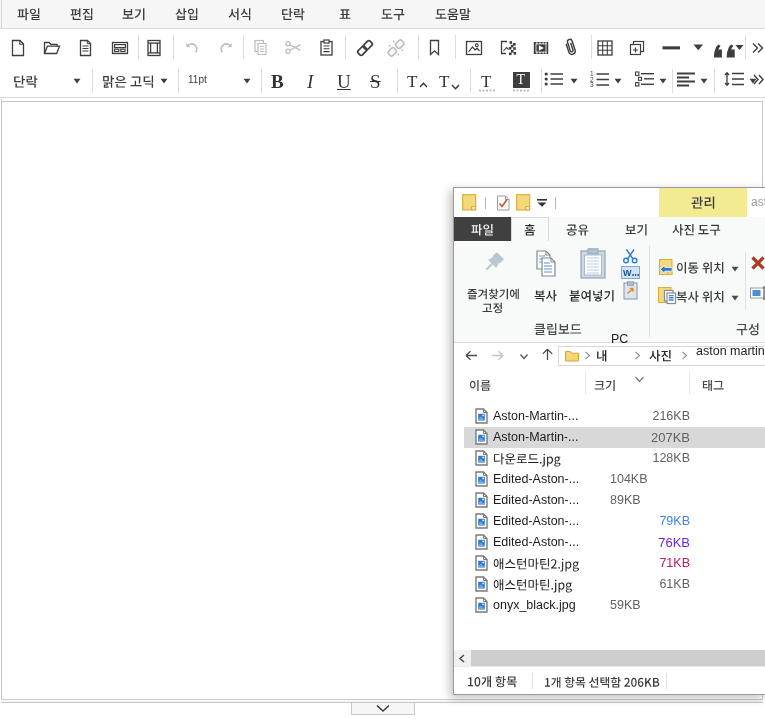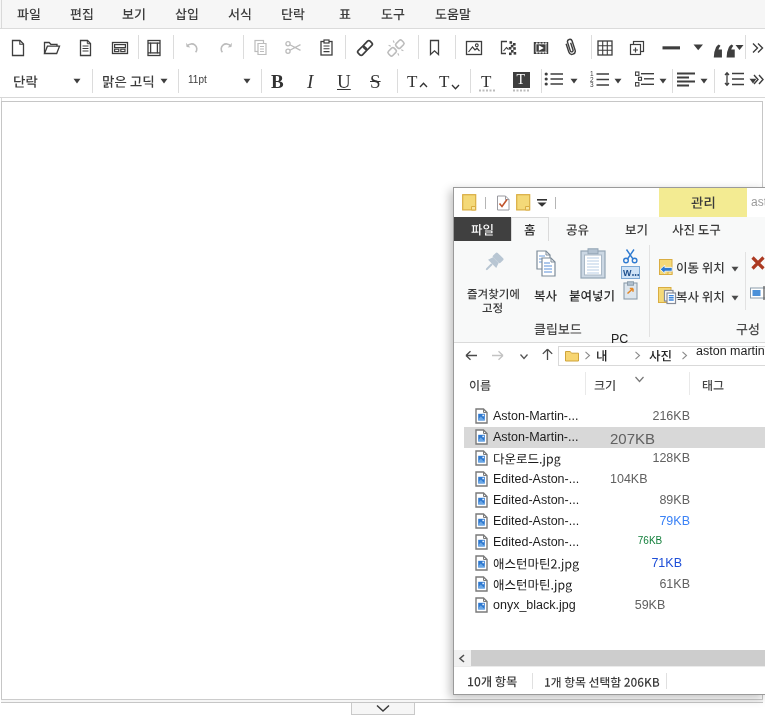--- a/index.html
+++ b/index.html
@@ -489,21 +489,21 @@
 <div class="abs" style="left:156px;top:221px;width:80px;text-align:right;font-size:12.5px;color:#616161">216KB</div>
 <div class="rowsel" style="top:239px"></div>
 <svg class="abs" style="left:21px;top:241px" width="13" height="16" viewBox="0 0 13 16">
         <path d="M1 1 H8.5 L12 4.5 V15 H1 Z" fill="#fff" stroke="#7a7a7a" stroke-width="1.4"></path>
         <path d="M8.5 1 V4.5 H12" fill="none" stroke="#7a7a7a" stroke-width="1"></path>
         <rect x="3.2" y="5.8" width="6.6" height="6.6" fill="#2e78cf"></rect>
         <circle cx="8.2" cy="7.4" r="0.9" fill="#eaf2fb"></circle>
         <path d="M3.2 11 L5.8 8.4 L8.6 11.2 L9.8 10.2 V12.4 H3.2 Z" fill="#6aa6e4"></path>
       </svg>
 <div class="abs" style="left:39px;top:242px;font-size:12.5px;color:#1c1c1c">Aston-Martin-...</div>
-<div class="abs" style="left:156px;top:242px;width:80px;text-align:left;font-size:15px;color:#616161">207KB</div>
+<div class="abs" style="left:156px;top:242px;width:80px;text-align:right;font-size:13px;color:#616161">207KB</div>
 <svg class="abs" style="left:21px;top:262px" width="13" height="16" viewBox="0 0 13 16">
         <path d="M1 1 H8.5 L12 4.5 V15 H1 Z" fill="#fff" stroke="#7a7a7a" stroke-width="1.4"></path>
         <path d="M8.5 1 V4.5 H12" fill="none" stroke="#7a7a7a" stroke-width="1"></path>
         <rect x="3.2" y="5.8" width="6.6" height="6.6" fill="#2e78cf"></rect>
         <circle cx="8.2" cy="7.4" r="0.9" fill="#eaf2fb"></circle>
         <path d="M3.2 11 L5.8 8.4 L8.6 11.2 L9.8 10.2 V12.4 H3.2 Z" fill="#6aa6e4"></path>
       </svg>
 <svg class="" style="position:absolute;left:39px;top:260.5px;" width="68" height="19" viewBox="0 -14.5 68 19">
         <path d="M8.3 -10.3V1.0H9.3V-5.0H11.2V-5.9H9.3V-10.3ZM1.1 -9.2V-1.8H2.0C4.1 -1.8 5.6 -1.9 7.4 -2.2L7.2 -3.1C5.6 -2.8 4.1 -2.7 2.1 -2.7V-8.4H6.4V-9.2Z M17.2 -10.1C14.8 -10.1 13.3 -9.2 13.3 -7.8C13.3 -6.4 14.8 -5.5 17.2 -5.5C19.6 -5.5 21.2 -6.4 21.2 -7.8C21.2 -9.2 19.6 -10.1 17.2 -10.1ZM17.2 -9.2C18.9 -9.2 20.1 -8.7 20.1 -7.8C20.1 -6.9 18.9 -6.4 17.2 -6.4C15.5 -6.4 14.4 -6.9 14.4 -7.8C14.4 -8.7 15.5 -9.2 17.2 -9.2ZM12.1 -4.6V-3.8H16.8V-1.5H17.9V-3.8H22.4V-4.6ZM13.4 -2.6V0.7H21.2V-0.1H14.5V-2.6Z M24.9 -4.2V-3.4H28.2V-1.3H23.6V-0.4H33.9V-1.3H29.2V-3.4H32.9V-4.2H25.9V-6.1H32.6V-9.5H24.9V-8.7H31.6V-6.9H24.9Z M35.1 -1.4V-0.6H45.4V-1.4ZM36.4 -9.3V-4.1H44.2V-4.9H37.5V-8.4H44.1V-9.3Z M47.7 0.2C48.2 0.2 48.6 -0.2 48.6 -0.7C48.6 -1.2 48.2 -1.6 47.7 -1.6C47.3 -1.6 46.9 -1.2 46.9 -0.7C46.9 -0.2 47.3 0.2 47.7 0.2Z M49.9 3.0C51.3 3.0 51.8 2.2 51.8 0.8V-6.8H50.6V0.8C50.6 1.6 50.5 2.1 49.8 2.1C49.6 2.1 49.3 2.1 49.1 2.0L48.9 2.9C49.2 3.0 49.5 3.0 49.9 3.0ZM51.2 -8.2C51.6 -8.2 52.0 -8.5 52.0 -9.0C52.0 -9.4 51.6 -9.7 51.2 -9.7C50.8 -9.7 50.4 -9.4 50.4 -9.0C50.4 -8.5 50.8 -8.2 51.2 -8.2Z M54.1 2.9H55.2V0.6L55.2 -0.6C55.8 -0.1 56.4 0.2 57.1 0.2C58.6 0.2 60.0 -1.2 60.0 -3.5C60.0 -5.6 59.1 -7.0 57.3 -7.0C56.5 -7.0 55.8 -6.5 55.1 -6.0H55.1L55.0 -6.8H54.1ZM56.9 -0.8C56.4 -0.8 55.8 -1.0 55.2 -1.5V-5.1C55.9 -5.7 56.5 -6.0 57.0 -6.0C58.3 -6.0 58.8 -5.0 58.8 -3.5C58.8 -1.8 58.0 -0.8 56.9 -0.8Z M64.1 3.1C66.2 3.1 67.5 2.0 67.5 0.8C67.5 -0.4 66.7 -0.8 65.2 -0.8H63.8C62.9 -0.8 62.6 -1.2 62.6 -1.6C62.6 -2.0 62.8 -2.2 63.1 -2.4C63.4 -2.2 63.8 -2.1 64.1 -2.1C65.5 -2.1 66.6 -3.1 66.6 -4.5C66.6 -5.1 66.3 -5.6 66.0 -5.9H67.4V-6.8H65.0C64.8 -6.9 64.5 -7.0 64.1 -7.0C62.7 -7.0 61.6 -6.0 61.6 -4.5C61.6 -3.7 62.0 -3.1 62.4 -2.7V-2.7C62.1 -2.4 61.7 -2.0 61.7 -1.4C61.7 -0.9 62.0 -0.5 62.3 -0.3V-0.2C61.7 0.2 61.3 0.7 61.3 1.3C61.3 2.5 62.5 3.1 64.1 3.1ZM64.1 -2.9C63.3 -2.9 62.6 -3.6 62.6 -4.5C62.6 -5.5 63.3 -6.1 64.1 -6.1C64.9 -6.1 65.5 -5.5 65.5 -4.5C65.5 -3.6 64.9 -2.9 64.1 -2.9ZM64.3 2.3C63.0 2.3 62.3 1.9 62.3 1.2C62.3 0.8 62.5 0.4 63.0 0.0C63.3 0.1 63.6 0.1 63.9 0.1H65.0C65.9 0.1 66.4 0.3 66.4 1.0C66.4 1.7 65.6 2.3 64.3 2.3Z" fill="#1c1c1c"></path>
       </svg>
@@ -518,70 +518,70 @@
 <div class="abs" style="left:39px;top:284px;font-size:12.5px;color:#1c1c1c">Edited-Aston-...</div>
 <div class="abs" style="left:156px;top:284px;width:80px;font-size:12.5px;color:#616161">104KB</div>
 <svg class="abs" style="left:21px;top:304px" width="13" height="16" viewBox="0 0 13 16">
         <path d="M1 1 H8.5 L12 4.5 V15 H1 Z" fill="#fff" stroke="#7a7a7a" stroke-width="1.4"></path>
         <path d="M8.5 1 V4.5 H12" fill="none" stroke="#7a7a7a" stroke-width="1"></path>
         <rect x="3.2" y="5.8" width="6.6" height="6.6" fill="#2e78cf"></rect>
         <circle cx="8.2" cy="7.4" r="0.9" fill="#eaf2fb"></circle>
         <path d="M3.2 11 L5.8 8.4 L8.6 11.2 L9.8 10.2 V12.4 H3.2 Z" fill="#6aa6e4"></path>
       </svg>
 <div class="abs" style="left:39px;top:305px;font-size:12.5px;color:#1c1c1c">Edited-Aston-...</div>
-<div class="abs" style="left:156px;top:305px;width:80px;text-align:right;font-size:12.5px;color:#616161">89KB</div>
+<div class="abs" style="left:156px;top:305px;width:80px;font-size:12.5px;color:#616161">89KB</div>
 <svg class="abs" style="left:21px;top:325px" width="13" height="16" viewBox="0 0 13 16">
         <path d="M1 1 H8.5 L12 4.5 V15 H1 Z" fill="#fff" stroke="#7a7a7a" stroke-width="1.4"></path>
         <path d="M8.5 1 V4.5 H12" fill="none" stroke="#7a7a7a" stroke-width="1"></path>
         <rect x="3.2" y="5.8" width="6.6" height="6.6" fill="#2e78cf"></rect>
         <circle cx="8.2" cy="7.4" r="0.9" fill="#eaf2fb"></circle>
         <path d="M3.2 11 L5.8 8.4 L8.6 11.2 L9.8 10.2 V12.4 H3.2 Z" fill="#6aa6e4"></path>
       </svg>
 <div class="abs" style="left:39px;top:326px;font-size:12.5px;color:#1c1c1c">Edited-Aston-...</div>
 <div class="abs" style="left:156px;top:326px;width:80px;text-align:right;font-size:12.5px;color:#3b82f6">79KB</div>
 <svg class="abs" style="left:21px;top:346px" width="13" height="16" viewBox="0 0 13 16">
         <path d="M1 1 H8.5 L12 4.5 V15 H1 Z" fill="#fff" stroke="#7a7a7a" stroke-width="1.4"></path>
         <path d="M8.5 1 V4.5 H12" fill="none" stroke="#7a7a7a" stroke-width="1"></path>
         <rect x="3.2" y="5.8" width="6.6" height="6.6" fill="#2e78cf"></rect>
         <circle cx="8.2" cy="7.4" r="0.9" fill="#eaf2fb"></circle>
         <path d="M3.2 11 L5.8 8.4 L8.6 11.2 L9.8 10.2 V12.4 H3.2 Z" fill="#6aa6e4"></path>
       </svg>
 <div class="abs" style="left:39px;top:347px;font-size:12.5px;color:#1c1c1c">Edited-Aston-...</div>
-<div class="abs" style="left:156px;top:347px;width:80px;text-align:center;font-size:10px;color:#15803d">76KB</div>
+<div class="abs" style="left:156px;top:347px;width:80px;text-align:right;font-size:13px;color:#6d28d9">76KB</div>
 <svg class="abs" style="left:21px;top:367px" width="13" height="16" viewBox="0 0 13 16">
         <path d="M1 1 H8.5 L12 4.5 V15 H1 Z" fill="#fff" stroke="#7a7a7a" stroke-width="1.4"></path>
         <path d="M8.5 1 V4.5 H12" fill="none" stroke="#7a7a7a" stroke-width="1"></path>
         <rect x="3.2" y="5.8" width="6.6" height="6.6" fill="#2e78cf"></rect>
         <circle cx="8.2" cy="7.4" r="0.9" fill="#eaf2fb"></circle>
         <path d="M3.2 11 L5.8 8.4 L8.6 11.2 L9.8 10.2 V12.4 H3.2 Z" fill="#6aa6e4"></path>
       </svg>
 <svg class="" style="position:absolute;left:39px;top:365.5px;" width="87" height="19" viewBox="0 -14.5 87 19">
         <path d="M3.2 -9.4C1.7 -9.4 0.8 -7.9 0.8 -5.5C0.8 -3.0 1.7 -1.5 3.2 -1.5C4.6 -1.5 5.6 -3.0 5.6 -5.5C5.6 -7.9 4.6 -9.4 3.2 -9.4ZM3.2 -8.4C4.1 -8.4 4.6 -7.3 4.6 -5.5C4.6 -3.6 4.1 -2.5 3.2 -2.5C2.3 -2.5 1.7 -3.6 1.7 -5.5C1.7 -7.3 2.3 -8.4 3.2 -8.4ZM6.7 -10.1V0.4H7.7V-5.0H9.2V1.0H10.2V-10.3H9.2V-5.9H7.7V-10.1Z M12.1 -1.4V-0.6H22.4V-1.4ZM16.6 -9.6V-8.7C16.6 -6.8 14.5 -5.1 12.6 -4.7L13.0 -3.8C14.7 -4.2 16.5 -5.4 17.2 -7.1C17.9 -5.4 19.7 -4.2 21.4 -3.8L21.9 -4.7C19.9 -5.0 17.7 -6.8 17.7 -8.7V-9.6Z M31.9 -10.3V-7.2H29.7V-6.3H31.9V-1.9H32.9V-10.3ZM25.7 -2.7V0.7H33.2V-0.1H26.7V-2.7ZM24.2 -9.5V-3.7H25.0C27.2 -3.7 28.4 -3.8 29.9 -4.0L29.8 -4.9C28.4 -4.6 27.3 -4.6 25.2 -4.6V-6.2H28.9V-7.1H25.2V-8.6H29.2V-9.5Z M35.6 -9.2V-1.9H40.8V-9.2ZM39.7 -8.4V-2.7H36.6V-8.4ZM42.8 -10.3V1.0H43.8V-5.0H45.7V-5.8H43.8V-10.3Z M54.9 -10.3V-1.9H55.9V-10.3ZM48.6 -2.7V0.7H56.2V-0.1H49.7V-2.7ZM47.3 -9.5V-3.8H48.2C50.7 -3.8 52.0 -3.8 53.7 -4.1L53.6 -4.9C52.0 -4.7 50.7 -4.6 48.3 -4.6V-6.2H52.3V-7.1H48.3V-8.6H52.6V-9.5Z M58.0 0.0H63.8V-1.0H61.3C60.8 -1.0 60.2 -0.9 59.8 -0.9C61.9 -2.9 63.4 -4.8 63.4 -6.6C63.4 -8.3 62.3 -9.3 60.7 -9.3C59.5 -9.3 58.7 -8.8 58.0 -8.0L58.7 -7.3C59.2 -8.0 59.8 -8.4 60.6 -8.4C61.7 -8.4 62.2 -7.6 62.2 -6.6C62.2 -5.0 60.9 -3.2 58.0 -0.7Z M66.2 0.2C66.6 0.2 67.0 -0.2 67.0 -0.7C67.0 -1.2 66.6 -1.6 66.2 -1.6C65.7 -1.6 65.3 -1.2 65.3 -0.7C65.3 -0.2 65.7 0.2 66.2 0.2Z M68.3 3.0C69.7 3.0 70.2 2.2 70.2 0.8V-6.8H69.1V0.8C69.1 1.6 68.9 2.1 68.2 2.1C68.0 2.1 67.8 2.1 67.6 2.0L67.4 2.9C67.6 3.0 67.9 3.0 68.3 3.0ZM69.6 -8.2C70.1 -8.2 70.4 -8.5 70.4 -9.0C70.4 -9.4 70.1 -9.7 69.6 -9.7C69.2 -9.7 68.9 -9.4 68.9 -9.0C68.9 -8.5 69.2 -8.2 69.6 -8.2Z M72.5 2.9H73.6V0.6L73.6 -0.6C74.2 -0.1 74.9 0.2 75.5 0.2C77.0 0.2 78.4 -1.2 78.4 -3.5C78.4 -5.6 77.5 -7.0 75.7 -7.0C74.9 -7.0 74.2 -6.5 73.6 -6.0H73.5L73.4 -6.8H72.5ZM75.3 -0.8C74.8 -0.8 74.2 -1.0 73.6 -1.5V-5.1C74.3 -5.7 74.9 -6.0 75.4 -6.0C76.8 -6.0 77.2 -5.0 77.2 -3.5C77.2 -1.8 76.4 -0.8 75.3 -0.8Z M82.5 3.1C84.6 3.1 86.0 2.0 86.0 0.8C86.0 -0.4 85.2 -0.8 83.6 -0.8H82.3C81.4 -0.8 81.1 -1.2 81.1 -1.6C81.1 -2.0 81.3 -2.2 81.5 -2.4C81.8 -2.2 82.2 -2.1 82.5 -2.1C83.9 -2.1 85.0 -3.1 85.0 -4.5C85.0 -5.1 84.8 -5.6 84.5 -5.9H85.8V-6.8H83.5C83.2 -6.9 82.9 -7.0 82.5 -7.0C81.2 -7.0 80.0 -6.0 80.0 -4.5C80.0 -3.7 80.4 -3.1 80.9 -2.7V-2.7C80.5 -2.4 80.1 -2.0 80.1 -1.4C80.1 -0.9 80.4 -0.5 80.7 -0.3V-0.2C80.1 0.2 79.7 0.7 79.7 1.3C79.7 2.5 80.9 3.1 82.5 3.1ZM82.5 -2.9C81.8 -2.9 81.1 -3.6 81.1 -4.5C81.1 -5.5 81.7 -6.1 82.5 -6.1C83.3 -6.1 84.0 -5.5 84.0 -4.5C84.0 -3.6 83.3 -2.9 82.5 -2.9ZM82.7 2.3C81.5 2.3 80.7 1.9 80.7 1.2C80.7 0.8 80.9 0.4 81.4 0.0C81.7 0.1 82.0 0.1 82.3 0.1H83.5C84.4 0.1 84.8 0.3 84.8 1.0C84.8 1.7 84.0 2.3 82.7 2.3Z" fill="#1c1c1c"></path>
       </svg>
-<div class="abs" style="left:148px;top:368px;width:80px;text-align:right;font-size:12.5px;color:#1d4ed8">71KB</div>
+<div class="abs" style="left:156px;top:368px;width:80px;text-align:right;font-size:12.5px;color:#be185d">71KB</div>
 <svg class="abs" style="left:21px;top:388px" width="13" height="16" viewBox="0 0 13 16">
         <path d="M1 1 H8.5 L12 4.5 V15 H1 Z" fill="#fff" stroke="#7a7a7a" stroke-width="1.4"></path>
         <path d="M8.5 1 V4.5 H12" fill="none" stroke="#7a7a7a" stroke-width="1"></path>
         <rect x="3.2" y="5.8" width="6.6" height="6.6" fill="#2e78cf"></rect>
         <circle cx="8.2" cy="7.4" r="0.9" fill="#eaf2fb"></circle>
         <path d="M3.2 11 L5.8 8.4 L8.6 11.2 L9.8 10.2 V12.4 H3.2 Z" fill="#6aa6e4"></path>
       </svg>
 <svg class="" style="position:absolute;left:39px;top:386.5px;" width="80" height="19" viewBox="0 -14.5 80 19">
         <path d="M3.2 -9.4C1.7 -9.4 0.8 -7.9 0.8 -5.5C0.8 -3.0 1.7 -1.5 3.2 -1.5C4.6 -1.5 5.6 -3.0 5.6 -5.5C5.6 -7.9 4.6 -9.4 3.2 -9.4ZM3.2 -8.4C4.1 -8.4 4.6 -7.3 4.6 -5.5C4.6 -3.6 4.1 -2.5 3.2 -2.5C2.3 -2.5 1.7 -3.6 1.7 -5.5C1.7 -7.3 2.3 -8.4 3.2 -8.4ZM6.7 -10.1V0.4H7.7V-5.0H9.2V1.0H10.2V-10.3H9.2V-5.9H7.7V-10.1Z M12.1 -1.4V-0.6H22.4V-1.4ZM16.6 -9.6V-8.7C16.6 -6.8 14.5 -5.1 12.6 -4.7L13.0 -3.8C14.7 -4.2 16.5 -5.4 17.2 -7.1C17.9 -5.4 19.7 -4.2 21.4 -3.8L21.9 -4.7C19.9 -5.0 17.7 -6.8 17.7 -8.7V-9.6Z M31.9 -10.3V-7.2H29.7V-6.3H31.9V-1.9H32.9V-10.3ZM25.7 -2.7V0.7H33.2V-0.1H26.7V-2.7ZM24.2 -9.5V-3.7H25.0C27.2 -3.7 28.4 -3.8 29.9 -4.0L29.8 -4.9C28.4 -4.6 27.3 -4.6 25.2 -4.6V-6.2H28.9V-7.1H25.2V-8.6H29.2V-9.5Z M35.6 -9.2V-1.9H40.8V-9.2ZM39.7 -8.4V-2.7H36.6V-8.4ZM42.8 -10.3V1.0H43.8V-5.0H45.7V-5.8H43.8V-10.3Z M54.9 -10.3V-1.9H55.9V-10.3ZM48.6 -2.7V0.7H56.2V-0.1H49.7V-2.7ZM47.3 -9.5V-3.8H48.2C50.7 -3.8 52.0 -3.8 53.7 -4.1L53.6 -4.9C52.0 -4.7 50.7 -4.6 48.3 -4.6V-6.2H52.3V-7.1H48.3V-8.6H52.6V-9.5Z M59.2 0.2C59.7 0.2 60.1 -0.2 60.1 -0.7C60.1 -1.2 59.7 -1.6 59.2 -1.6C58.8 -1.6 58.4 -1.2 58.4 -0.7C58.4 -0.2 58.8 0.2 59.2 0.2Z M61.4 3.0C62.8 3.0 63.3 2.2 63.3 0.8V-6.8H62.1V0.8C62.1 1.6 62.0 2.1 61.3 2.1C61.1 2.1 60.8 2.1 60.6 2.0L60.4 2.9C60.7 3.0 61.0 3.0 61.4 3.0ZM62.7 -8.2C63.1 -8.2 63.5 -8.5 63.5 -9.0C63.5 -9.4 63.1 -9.7 62.7 -9.7C62.2 -9.7 61.9 -9.4 61.9 -9.0C61.9 -8.5 62.2 -8.2 62.7 -8.2Z M65.6 2.9H66.7V0.6L66.7 -0.6C67.3 -0.1 67.9 0.2 68.5 0.2C70.1 0.2 71.5 -1.2 71.5 -3.5C71.5 -5.6 70.5 -7.0 68.8 -7.0C68.0 -7.0 67.2 -6.5 66.6 -6.0H66.6L66.5 -6.8H65.6ZM68.4 -0.8C67.9 -0.8 67.3 -1.0 66.7 -1.5V-5.1C67.4 -5.7 67.9 -6.0 68.5 -6.0C69.8 -6.0 70.3 -5.0 70.3 -3.5C70.3 -1.8 69.5 -0.8 68.4 -0.8Z M75.6 3.1C77.7 3.1 79.0 2.0 79.0 0.8C79.0 -0.4 78.2 -0.8 76.7 -0.8H75.3C74.4 -0.8 74.1 -1.2 74.1 -1.6C74.1 -2.0 74.3 -2.2 74.6 -2.4C74.9 -2.2 75.3 -2.1 75.6 -2.1C77.0 -2.1 78.1 -3.1 78.1 -4.5C78.1 -5.1 77.8 -5.6 77.5 -5.9H78.9V-6.8H76.5C76.3 -6.9 76.0 -7.0 75.6 -7.0C74.2 -7.0 73.0 -6.0 73.0 -4.5C73.0 -3.7 73.5 -3.1 73.9 -2.7V-2.7C73.6 -2.4 73.2 -2.0 73.2 -1.4C73.2 -0.9 73.4 -0.5 73.8 -0.3V-0.2C73.2 0.2 72.8 0.7 72.8 1.3C72.8 2.5 73.9 3.1 75.6 3.1ZM75.6 -2.9C74.8 -2.9 74.1 -3.6 74.1 -4.5C74.1 -5.5 74.8 -6.1 75.6 -6.1C76.4 -6.1 77.0 -5.5 77.0 -4.5C77.0 -3.6 76.4 -2.9 75.6 -2.9ZM75.8 2.3C74.5 2.3 73.8 1.9 73.8 1.2C73.8 0.8 74.0 0.4 74.5 0.0C74.8 0.1 75.1 0.1 75.4 0.1H76.5C77.4 0.1 77.9 0.3 77.9 1.0C77.9 1.7 77.1 2.3 75.8 2.3Z" fill="#1c1c1c"></path>
       </svg>
 <div class="abs" style="left:156px;top:389px;width:80px;text-align:right;font-size:12.5px;color:#616161">61KB</div>
 <svg class="abs" style="left:21px;top:409px" width="13" height="16" viewBox="0 0 13 16">
         <path d="M1 1 H8.5 L12 4.5 V15 H1 Z" fill="#fff" stroke="#7a7a7a" stroke-width="1.4"></path>
         <path d="M8.5 1 V4.5 H12" fill="none" stroke="#7a7a7a" stroke-width="1"></path>
         <rect x="3.2" y="5.8" width="6.6" height="6.6" fill="#2e78cf"></rect>
         <circle cx="8.2" cy="7.4" r="0.9" fill="#eaf2fb"></circle>
         <path d="M3.2 11 L5.8 8.4 L8.6 11.2 L9.8 10.2 V12.4 H3.2 Z" fill="#6aa6e4"></path>
       </svg>
 <div class="abs" style="left:39px;top:410px;font-size:12.5px;color:#1c1c1c">onyx_black.jpg</div>
-<div class="abs" style="left:156px;top:410px;width:80px;text-align:center;font-size:12.5px;color:#616161">59KB</div>
+<div class="abs" style="left:156px;top:410px;width:80px;text-align:left;font-size:12.5px;color:#616161">59KB</div>
 <div class="hscroll"></div>
 <svg class="abs" style="left:4px;top:466px" width="8" height="9" viewBox="0 0 8 9">
         <path d="M6 1 L2 4.5 L6 8" stroke="#505050" stroke-width="1.6" fill="none"></path>
       </svg>
 <div class="hthumb"></div>
 <div class="status"></div>
 <svg class="" style="position:absolute;left:13px;top:484.3px;" width="51" height="18" viewBox="0 -14.2 51 18">
         <path d="M1.0 0.0H6.2V-1.2H4.4V-9.0H3.4C2.8 -8.7 2.2 -8.4 1.4 -8.3V-7.4H3.0V-1.2H1.0Z M10.4 0.2C12.2 0.2 13.3 -1.4 13.3 -4.5C13.3 -7.6 12.2 -9.1 10.4 -9.1C8.7 -9.1 7.5 -7.6 7.5 -4.5C7.5 -1.4 8.7 0.2 10.4 0.2ZM10.4 -1.0C9.5 -1.0 8.9 -1.9 8.9 -4.5C8.9 -7.1 9.5 -8.0 10.4 -8.0C11.3 -8.0 12.0 -7.1 12.0 -4.5C12.0 -1.9 11.3 -1.0 10.4 -1.0Z M20.3 -9.9V0.5H21.5V-4.8H22.7V1.0H24.0V-10.2H22.7V-5.8H21.5V-9.9ZM14.9 -8.7V-7.7H18.0C17.8 -5.4 16.8 -3.6 14.4 -2.2L15.2 -1.3C18.3 -3.1 19.3 -5.7 19.3 -8.7Z M33.6 -2.9C31.3 -2.9 29.9 -2.2 29.9 -1.0C29.9 0.3 31.3 1.0 33.6 1.0C35.9 1.0 37.3 0.3 37.3 -1.0C37.3 -2.2 35.9 -2.9 33.6 -2.9ZM33.6 -1.9C35.1 -1.9 36.0 -1.6 36.0 -1.0C36.0 -0.3 35.1 0.0 33.6 0.0C32.1 0.0 31.2 -0.3 31.2 -1.0C31.2 -1.6 32.1 -1.9 33.6 -1.9ZM31.7 -7.5C30.1 -7.5 29.0 -6.7 29.0 -5.5C29.0 -4.3 30.1 -3.5 31.7 -3.5C33.3 -3.5 34.4 -4.3 34.4 -5.5C34.4 -6.7 33.3 -7.5 31.7 -7.5ZM31.7 -6.5C32.6 -6.5 33.2 -6.1 33.2 -5.5C33.2 -4.9 32.6 -4.5 31.7 -4.5C30.9 -4.5 30.3 -4.9 30.3 -5.5C30.3 -6.1 30.9 -6.5 31.7 -6.5ZM35.9 -10.1V-3.0H37.1V-6.1H38.7V-7.2H37.1V-10.1ZM31.1 -10.2V-9.0H28.5V-8.0H35.0V-9.0H32.4V-10.2Z M47.2 -8.7V-6.8H42.2V-8.7ZM40.8 -2.6V-1.5H47.2V1.0H48.5V-2.6ZM39.7 -4.6V-3.6H49.7V-4.6H45.3V-5.8H48.5V-9.7H40.9V-5.8H44.1V-4.6Z" fill="#3c3c3c"></path>
       </svg>
 <div class="ssep" style="left:78px;top:485px"></div>

